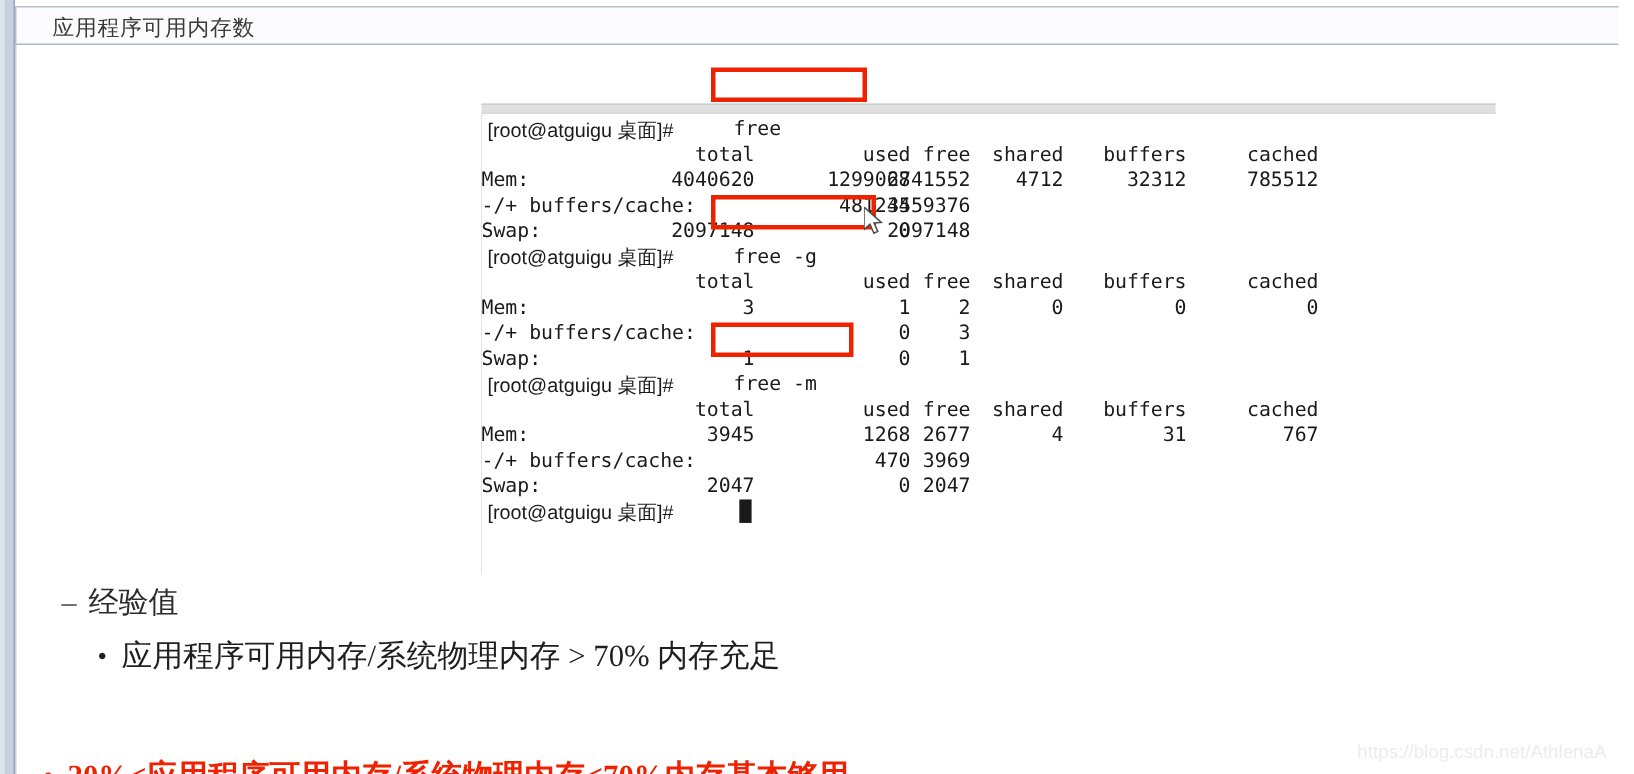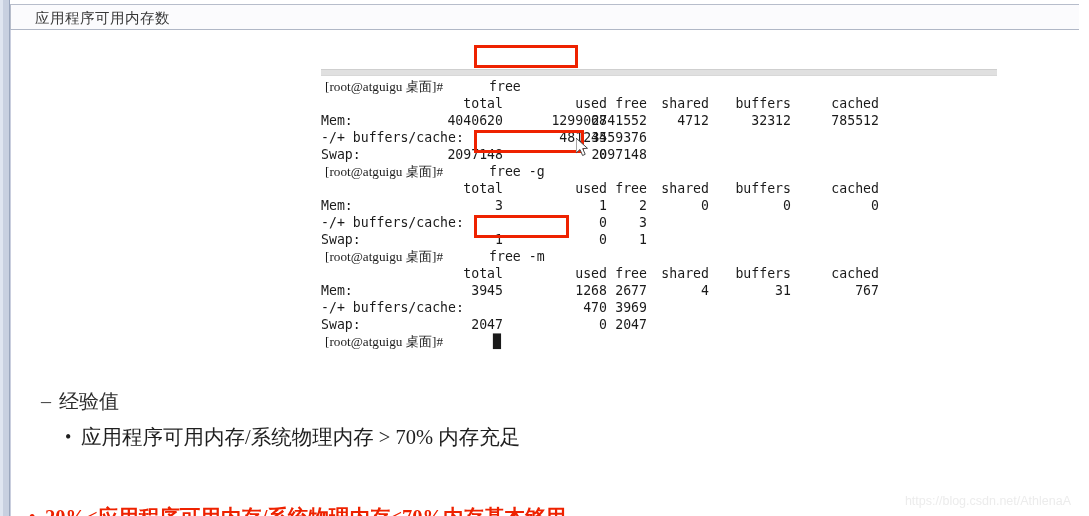--- a/index.html
+++ b/index.html
@@ -112,21 +112,21 @@
     left: 4px;
     height: 17px;
     line-height: 17px;
     white-space: pre;
     font-family: "DejaVu Sans Mono", "Liberation Mono", monospace;
     font-size: 13.2px;
     color: #1a1a1a;
     letter-spacing: 0px;
   }
   .term-line.prompt {
-    font-family: Liberation Serif, serif;
+    font-family: Liberation Sans, sans-serif;
   }
 
   
   .cell {
     position: absolute;
     text-align: right;
     font-family: "DejaVu Sans Mono", "Liberation Mono", monospace;
     font-size: 13.2px;
     line-height: 17px;
     color: #1a1a1a;

